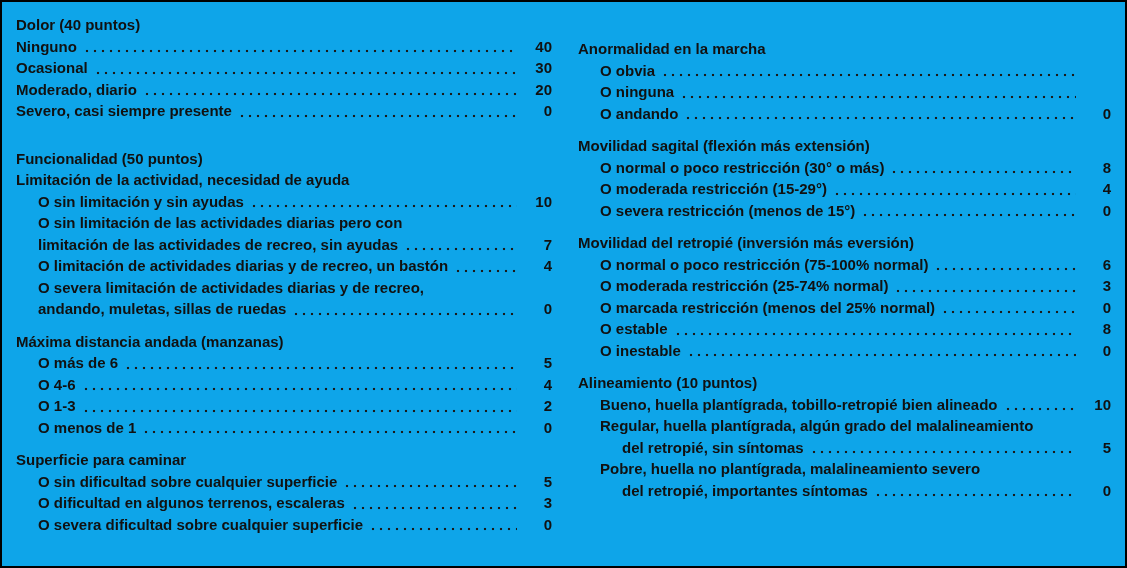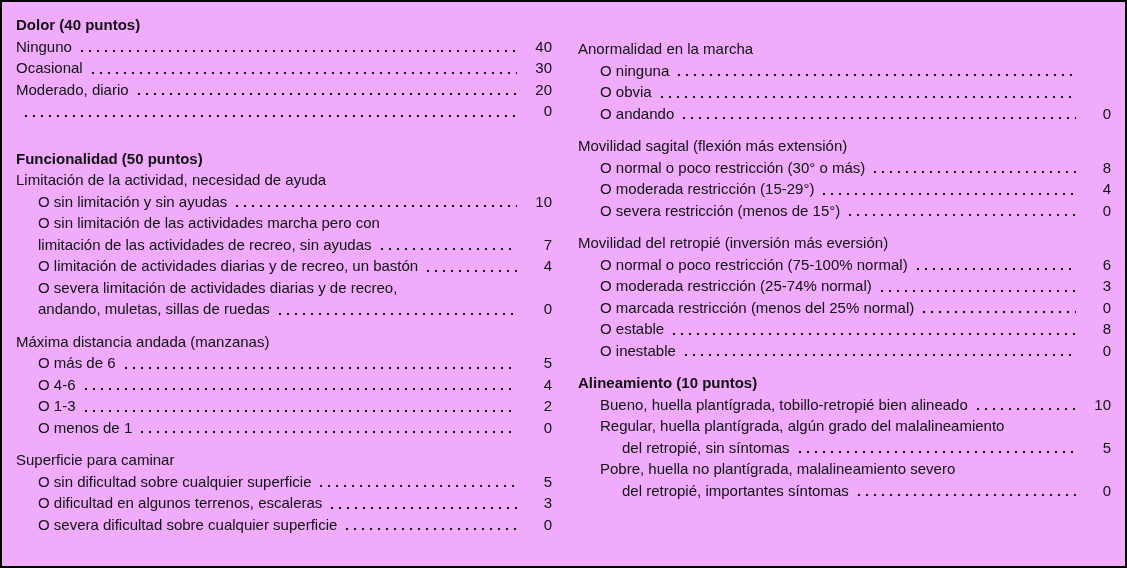--- a/index.html
+++ b/index.html
@@ -7,41 +7,42 @@
     margin: 0; padding: 0;
     background: #ffffff;
   }
   body {
     width: 1127px; height: 568px;
     font-family: "Liberation Sans", "DejaVu Sans", sans-serif;
     color: #111111;
   }
   .page {
     width: 1127px; height: 568px;
-    background: #f0abfc;
+    background: #0ea5e9;
     border: 2px solid #000000;
     display: flex;
     padding: 12px 14px 18px 14px;
     gap: 26px;
     overflow: hidden;
     justify-content: space-between;
   }
   .column {
     display: flex;
     flex-direction: column;
   }
   .column-left { flex: 0 0 536px; width: 536px; }
   .column-right { flex: 1; padding-top: 24px; min-width: 0; }
 
   .row {
     display: flex;
     align-items: flex-end;
     line-height: 21.5px;
     font-size: 15px;
     min-width: 0;
+    font-weight: bold;
   }
   .row.bold { font-weight: 700; }
   .row.indent-1 { padding-left: 22px; }
   .row.indent-2 { padding-left: 44px; }
   .row.gap-sm { margin-top: 11px; }
   .row.gap-lg { margin-top: 26px; }
 
   .label { white-space: nowrap; }
 
   .dots {
@@ -78,36 +79,37 @@
         <span class="label">Ocasional</span>
         <span class="dots"></span>
         <span class="value">30</span>
       </div>
       <div class="row indent-0">
         <span class="label">Moderado, diario</span>
         <span class="dots"></span>
         <span class="value">20</span>
       </div>
       <div class="row indent-0">
+        <span class="label">Severo, casi siempre presente</span>
         <span class="dots"></span>
         <span class="value">0</span>
       </div>
       <div class="row indent-0 bold gap-lg">
         <span class="label">Funcionalidad (50 puntos)</span>
       </div>
       <div class="row indent-0">
         <span class="label">Limitación de la actividad, necesidad de ayuda</span>
       </div>
       <div class="row indent-1">
         <span class="label">O sin limitación y sin ayudas</span>
         <span class="dots"></span>
         <span class="value">10</span>
       </div>
       <div class="row indent-1">
-        <span class="label">O sin limitación de las actividades marcha pero con</span>
+        <span class="label">O sin limitación de las actividades diarias pero con</span>
       </div>
       <div class="row indent-1">
         <span class="label">limitación de las actividades de recreo, sin ayudas</span>
         <span class="dots"></span>
         <span class="value">7</span>
       </div>
       <div class="row indent-1">
         <span class="label">O limitación de actividades diarias y de recreo, un bastón</span>
         <span class="dots"></span>
         <span class="value">4</span>
@@ -160,26 +162,26 @@
         <span class="label">O severa dificultad sobre cualquier superficie</span>
         <span class="dots"></span>
         <span class="value">0</span>
       </div>
     </div>
   <div class="column column-right">
       <div class="row indent-0">
         <span class="label">Anormalidad en la marcha</span>
       </div>
       <div class="row indent-1">
+        <span class="label">O obvia</span>
+        <span class="dots"></span>
+        <span class="value"></span>
+      </div>
+      <div class="row indent-1">
         <span class="label">O ninguna</span>
-        <span class="dots"></span>
-        <span class="value"></span>
-      </div>
-      <div class="row indent-1">
-        <span class="label">O obvia</span>
         <span class="dots"></span>
         <span class="value"></span>
       </div>
       <div class="row indent-1">
         <span class="label">O andando</span>
         <span class="dots"></span>
         <span class="value">0</span>
       </div>
       <div class="row indent-0 gap-sm">
         <span class="label">Movilidad sagital (flexión más extensión)</span>

